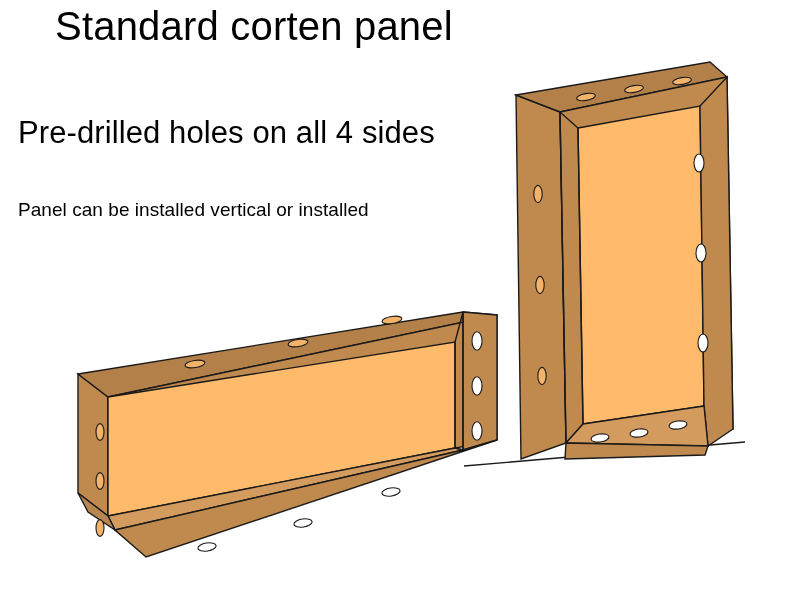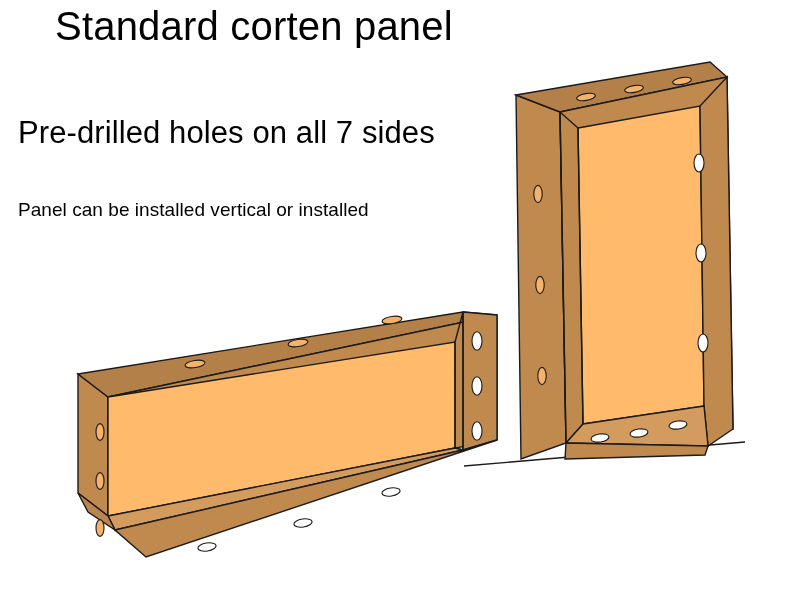--- a/index.html
+++ b/index.html
@@ -192,18 +192,18 @@
         <ellipse class="hole" fill="#FFFFFF" cx="207" cy="547" rx="9.2" ry="4.0" transform="rotate(-9 207 547)"></ellipse>
         <ellipse class="hole" fill="#FFFFFF" cx="303" cy="523" rx="9.2" ry="4.0" transform="rotate(-9 303 523)"></ellipse>
         <ellipse class="hole" fill="#FFFFFF" cx="391" cy="492" rx="9.2" ry="4.0" transform="rotate(-9 391 492)"></ellipse>
       </g>
     </g>
   </svg>
 
   <div class="text-layer">
     <div class="txt" id="title-text">Standard corten panel</div>
 
-    <div class="txt" id="subtitle-text">Pre-drilled holes on all 7 sides</div>
+    <div class="txt" id="subtitle-text">Pre-drilled holes on all 4 sides</div>
 
     <div class="txt" id="note-text">Panel can be installed vertical or installed</div>
   </div>
 
 </div>
 
 </body></html>

